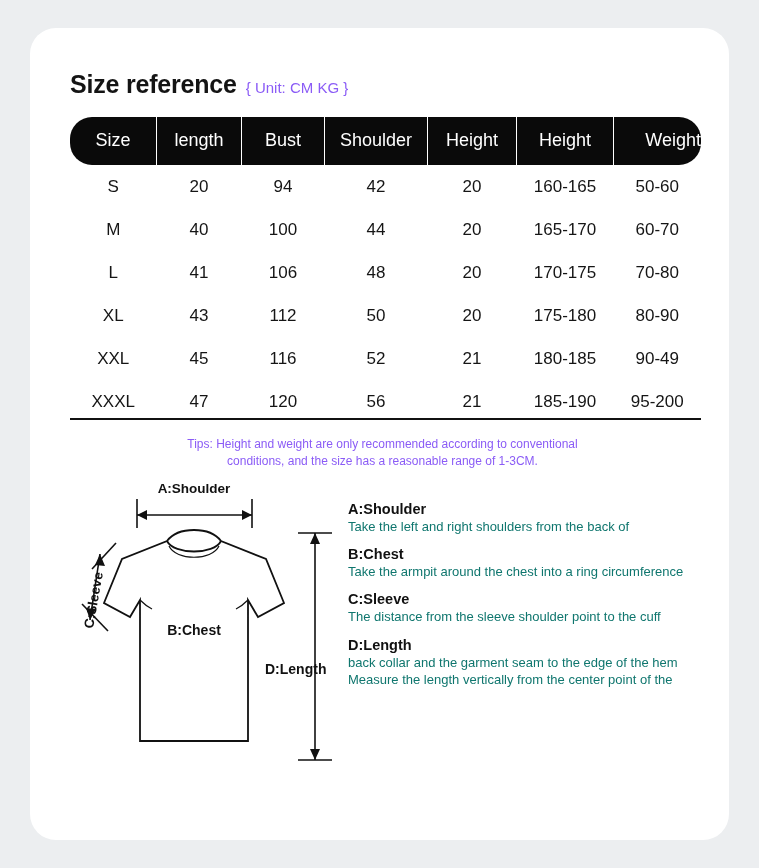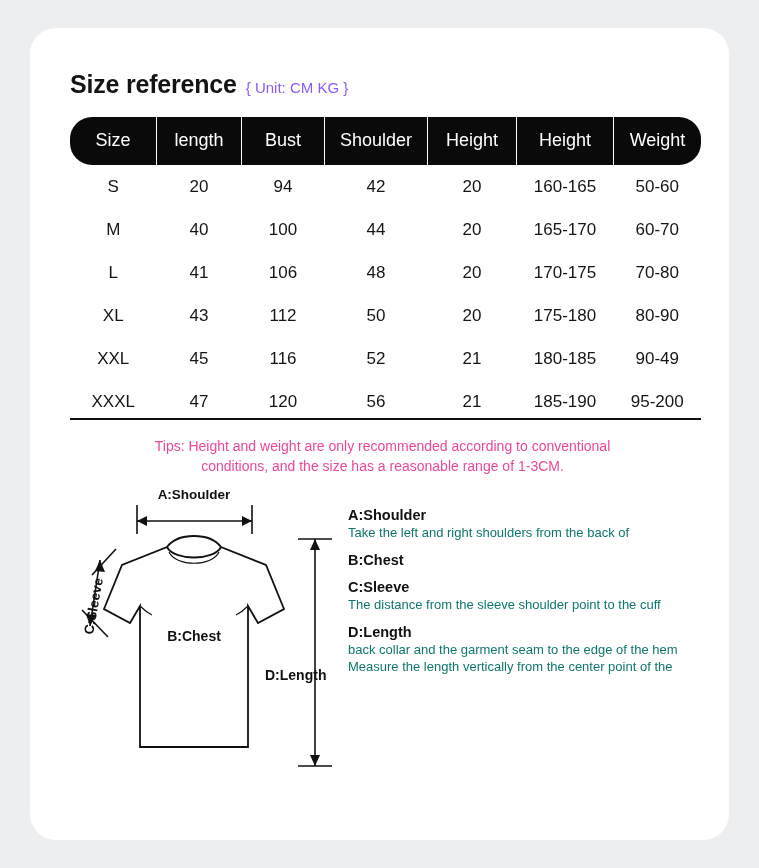--- a/index.html
+++ b/index.html
@@ -69,37 +69,38 @@
   table.size-table thead th:last-child {
     border-right: none;
   }
   table.size-table thead tr th:first-child {
     border-top-left-radius: 22px;
     border-bottom-left-radius: 22px;
   }
   table.size-table thead tr th:last-child {
     border-top-right-radius: 22px;
     border-bottom-right-radius: 22px;
+    text-align: right;
   }
   table.size-table tbody td {
     font-size: 17px;
     color: #151515;
     text-align: center;
     padding: 12px 0 11px 0;
   }
   table.size-table tbody tr:last-child td {
     border-bottom: 2px solid #111111;
     padding-bottom: 6px;
   }
 
   
   .tips {
     margin-top: 16px;
-    font-size: 14px;
-    color: #ec4899;
+    font-size: 12px;
+    color: #8b5cf6;
     text-align: center;
     line-height: 1.45;
     width: 625px;
   }
 
   
   .diagram-area {
     position: relative;
     margin-top: 12px;
     width: 625px;
@@ -264,20 +265,21 @@
 
       <div style="position:absolute; left:195px; top:178px; font-size:14px; font-weight:bold; color:#111;">D:Length</div>
 
       <div class="defs-list">
         <div class="def-block">
           <div class="def-title">A:Shoulder</div>
           <div class="def-body">Take the left and right shoulders from the back of</div>
         </div>
         <div class="def-block">
           <div class="def-title">B:Chest</div>
+          <div class="def-body">Take the armpit around the chest into a ring circumference</div>
         </div>
         <div class="def-block">
           <div class="def-title">C:Sleeve</div>
           <div class="def-body">The distance from the sleeve shoulder point to the cuff</div>
         </div>
         <div class="def-block">
           <div class="def-title">D:Length</div>
           <div class="def-body">back collar and the garment seam to the edge of the hem</div>
           <div class="def-body">Measure the length vertically from the center point of the</div>
         </div>

